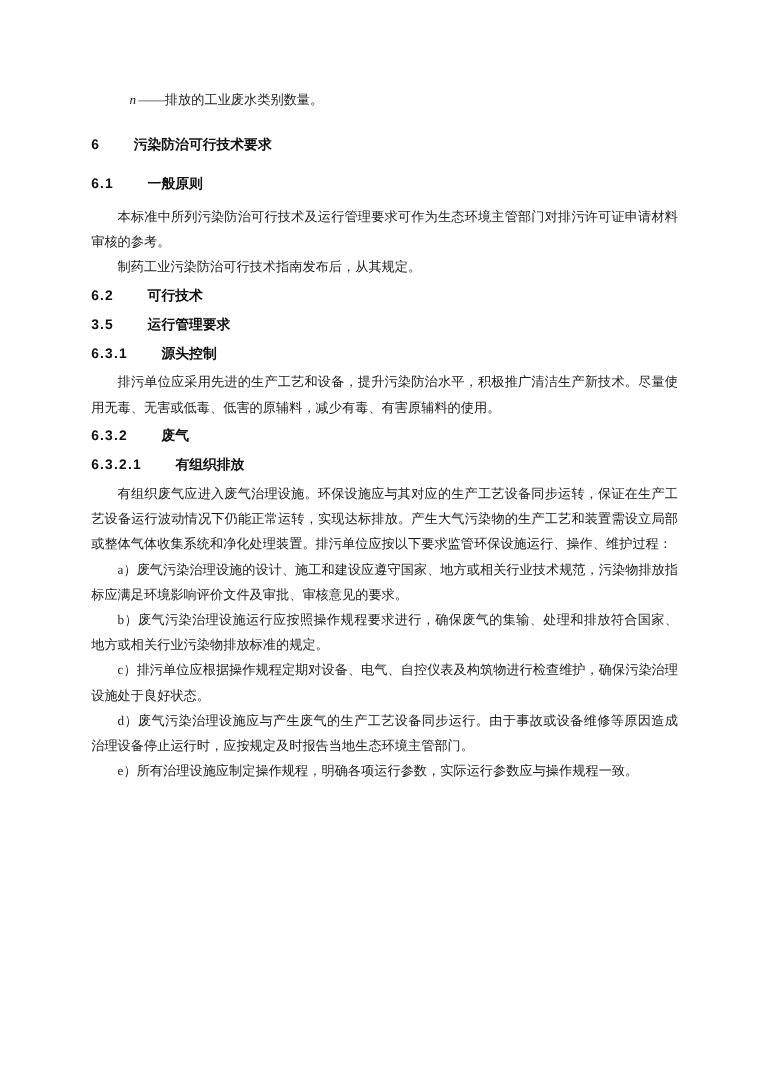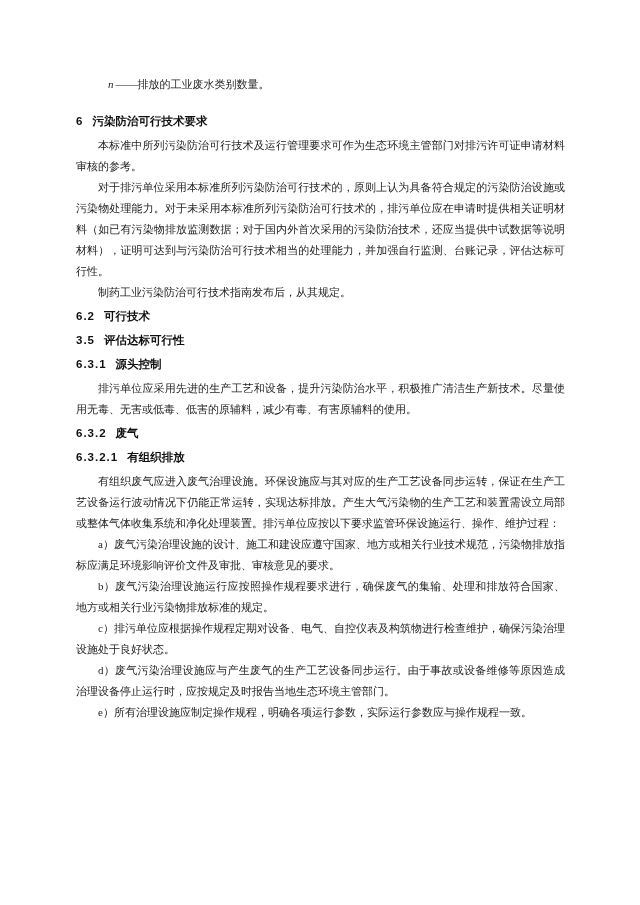--- a/index.html
+++ b/index.html
@@ -35,21 +35,21 @@
   }
   .heading {
     font-family: "Liberation Sans", "DejaVu Sans", sans-serif;
     font-weight: bold;
     font-size: 11.5px;
     line-height: 21px;
     margin: 3px 0;
     color: #111;
   }
   .heading .h-num { letter-spacing: 1px; }
-  .heading .h-title { margin-left: 9px; }
+  .heading .h-title { margin-left: 28px; }
   .h-ch6 { margin-top: 16px; margin-bottom: 3px; }
   .h-s61 { margin-top: 12px; margin-bottom: 6px; }
   .para {
     font-size: 11px;
     line-height: 21px;
     text-align: justify;
     text-indent: 2em;
     margin: 0;
   }
   .pageno {
@@ -69,32 +69,34 @@
   <div class="content">
 
     <div class="term-line">
       <span class="term-sym">n</span><span>——</span><span>排放的工业废水类别数量。</span>
     </div>
 
     <div class="heading h-ch6">
       <span class="h-num">6</span><span class="h-title">污染防治可行技术要求</span>
     </div>
 
+    <div class="heading h-s61">
+      <span class="h-num">6.1</span><span class="h-title">一般原则</span>
+    </div>
 
     <p class="para">本标准中所列污染防治可行技术及运行管理要求可作为生态环境主管部门对排污许可证申请材料审核的参考。</p>
-    <p class="para">对于排污单位采用本标准所列污染防治可行技术的，原则上认为具备符合规定的污染防治设施或污染物处理能力。对于未采用本标准所列污染防治可行技术的，排污单位应在申请时提供相关证明材料（如已有污染物排放监测数据；对于国内外首次采用的污染防治技术，还应当提供中试数据等说明材料），证明可达到与污染防治可行技术相当的处理能力，并加强自行监测、台账记录，评估达标可行性。</p>
     <p class="para">制药工业污染防治可行技术指南发布后，从其规定。</p>
 
     <div class="heading">
       <span class="h-num">6.2</span><span class="h-title">可行技术</span>
     </div>
 
 
     <div class="heading">
-      <span class="h-num">3.5</span><span class="h-title">评估达标可行性</span>
+      <span class="h-num">3.5</span><span class="h-title">运行管理要求</span>
     </div>
 
     <div class="heading">
       <span class="h-num">6.3.1</span><span class="h-title">源头控制</span>
     </div>
 
     <p class="para">排污单位应采用先进的生产工艺和设备，提升污染防治水平，积极推广清洁生产新技术。尽量使用无毒、无害或低毒、低害的原辅料，减少有毒、有害原辅料的使用。</p>
 
     <div class="heading">
       <span class="h-num">6.3.2</span><span class="h-title">废气</span>

